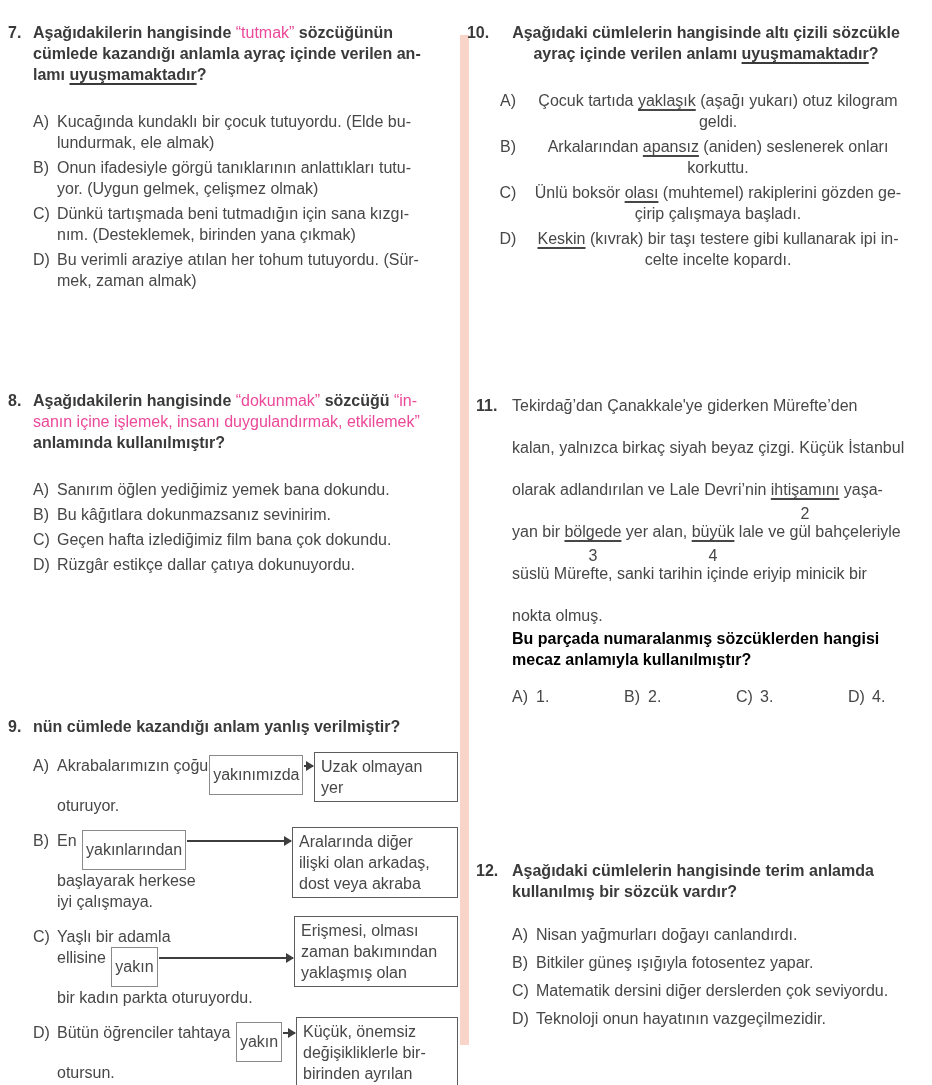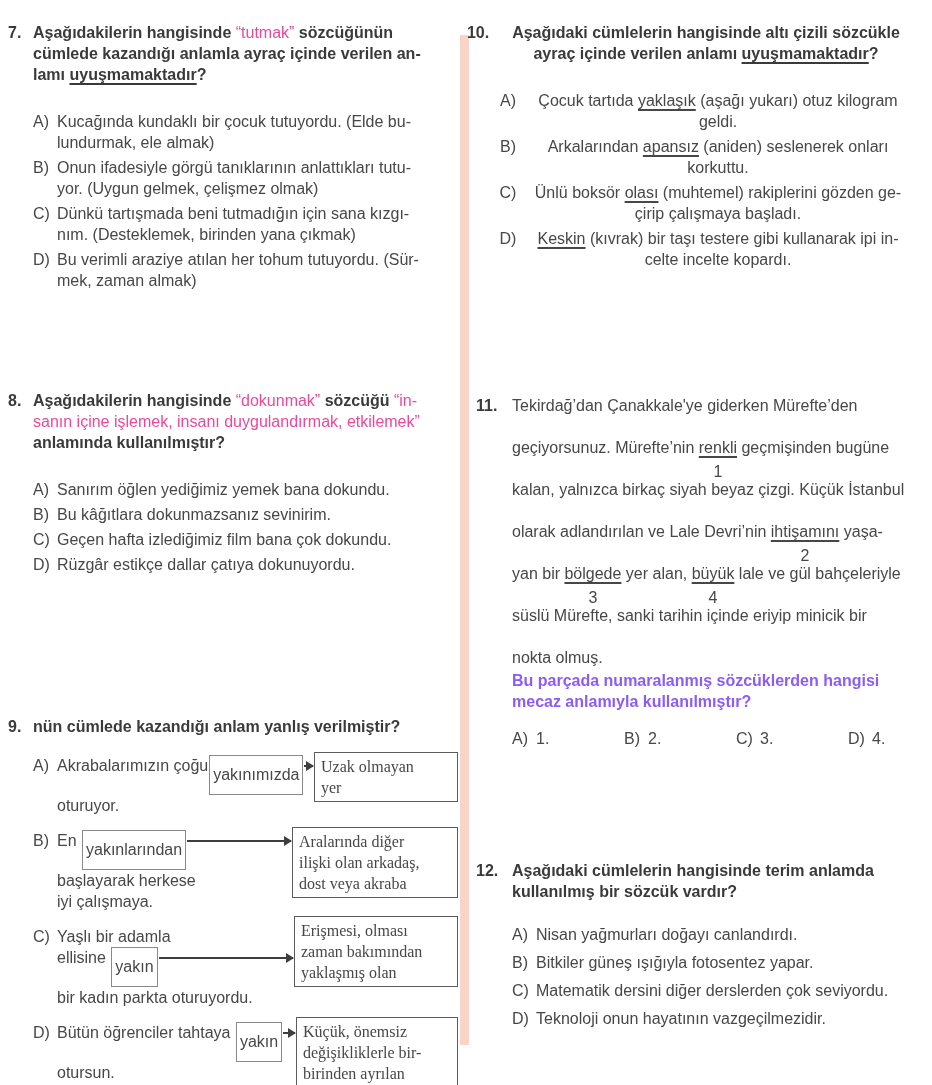--- a/index.html
+++ b/index.html
@@ -30,28 +30,28 @@
   .obody{flex:1;min-width:0;}
   
   .q9opt{position:relative;margin-bottom:14px;}
   .drow{display:flex;align-items:flex-start;}
   .dtext{flex:none;white-space:pre;text-align:center;}
   .wbox{flex:none;border:1.5px solid #8a8a8a;padding:9px 3px;line-height:20px;margin:0 1px;white-space:pre;background:#fff;}
   .arrow{flex:1 1 auto;min-width:8px;height:2px;background:#3e3e3e;margin-top:10px;position:relative;}
   .arrow::after{content:"";position:absolute;right:-1px;top:-4px;width:0;height:0;
     border-left:8px solid #3e3e3e;border-top:5px solid transparent;border-bottom:5px solid transparent;}
   .spacer{flex:none;}
-  .defbox{position:absolute;border:1.5px solid #5c5c5c;background:#fff;padding:3px 6px;line-height:21px;font-family:Liberation Serif, serif;}
+  .defbox{position:absolute;border:1.5px solid #5c5c5c;background:#fff;padding:3px 6px;line-height:21px;}
   .indent{padding-left:24px;}
   
   .pl{height:42px;}
   .pl.last{height:21px;}
   .unum{position:relative;text-decoration:underline;text-underline-offset:3px;text-decoration-thickness:1.5px;white-space:pre;}
   .unum .n{position:absolute;left:0;right:0;top:22px;text-align:center;display:block;}
-  .bq{font-weight:bold;color:#8b5cf6;margin-top:2px;}
+  .bq{font-weight:bold;color:#000000;margin-top:2px;}
   .optrow{display:flex;margin-top:16px;}
   .optrow .o11{width:112px;flex:none;display:flex;}
   .optrow .o11:last-child{width:auto;}
 </style>
 </head>
 <body>
 
 <div class="page">
   <div class="divider" style="background: rgb(249, 213, 201);"></div>
 
@@ -219,21 +219,20 @@
         </div>
       </div>
     </div>
   </div>
 
   <div class="q" id="q11">
     <div class="qnum wide">11.</div>
     <div class="qbody">
       <div>
         <div class="pl">Tekirdağ’dan Çanakkale'ye giderken Mürefte’den</div>
-        <div class="pl"><span>geçiyorsunuz. Mürefte’nin </span><span class="unum"><span>renkli</span><span class="n">1</span></span><span> geçmişinden bugüne</span></div>
         <div class="pl">kalan, yalnızca birkaç siyah beyaz çizgi. Küçük İstanbul</div>
         <div class="pl"><span>olarak adlandırılan ve Lale Devri’nin </span><span class="unum"><span>ihtişamını</span><span class="n">2</span></span><span> yaşa-</span></div>
         <div class="pl"><span>yan bir </span><span class="unum"><span>bölgede</span><span class="n">3</span></span><span> yer alan, </span><span class="unum"><span>büyük</span><span class="n">4</span></span><span> lale ve gül bahçeleriyle</span></div>
         <div class="pl">süslü Mürefte, sanki tarihin içinde eriyip minicik bir</div>
         <div class="pl last">nokta olmuş.</div>
       </div>
       <div class="bq">
         <div>Bu parçada numaralanmış sözcüklerden hangisi</div>
         <div>mecaz anlamıyla kullanılmıştır?</div>
       </div>

